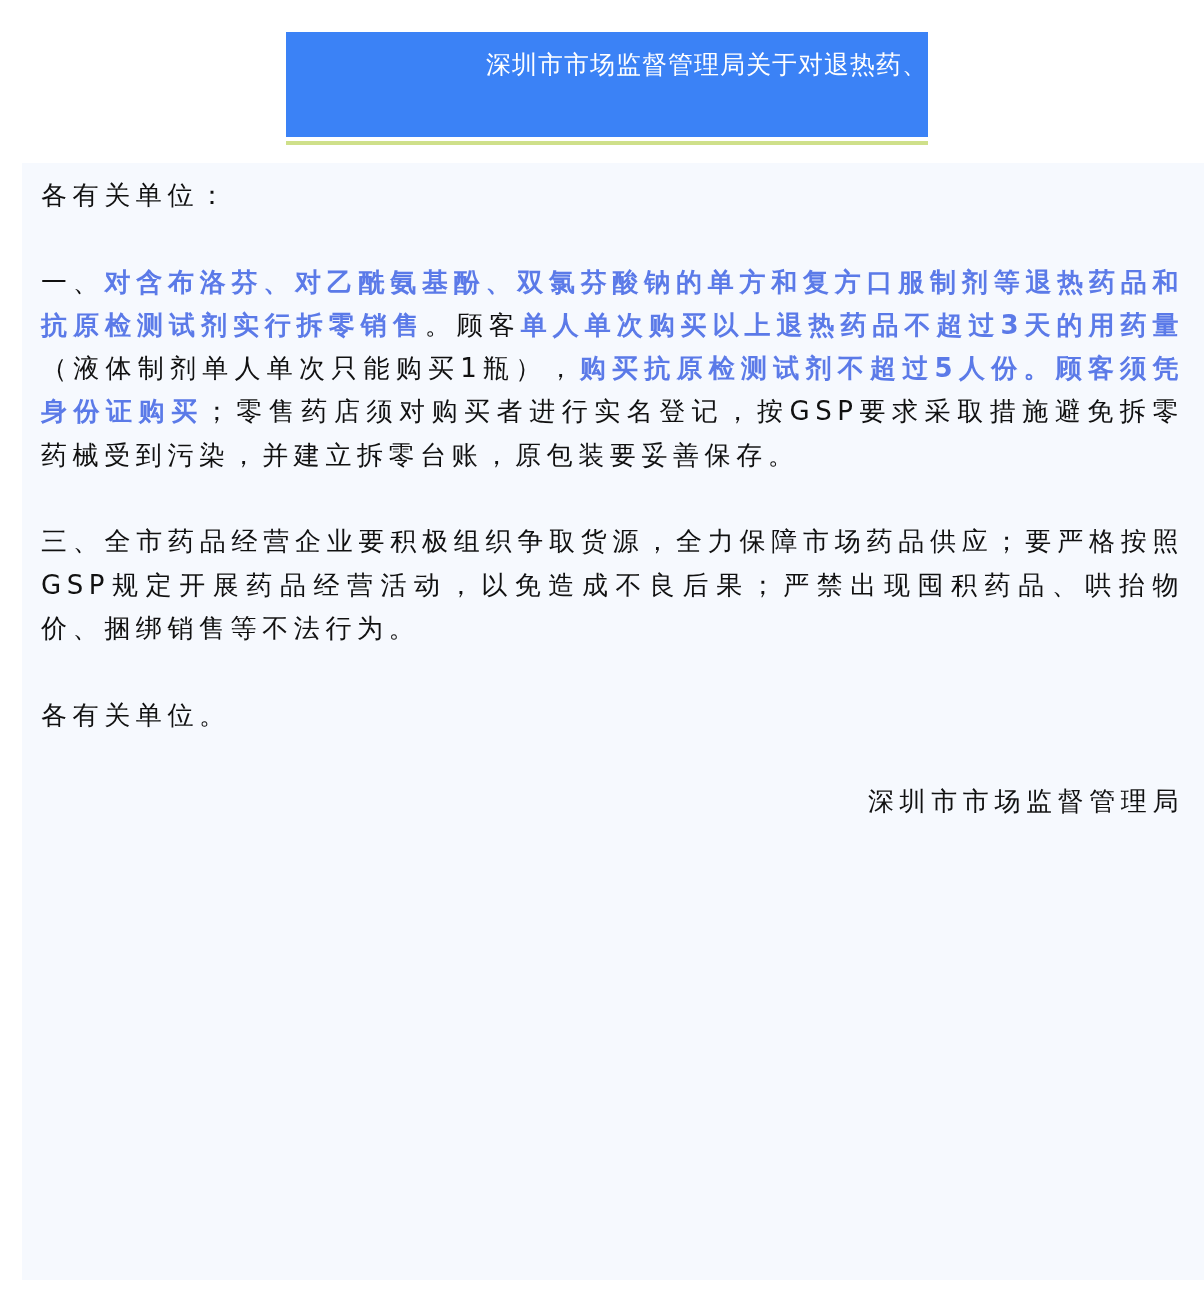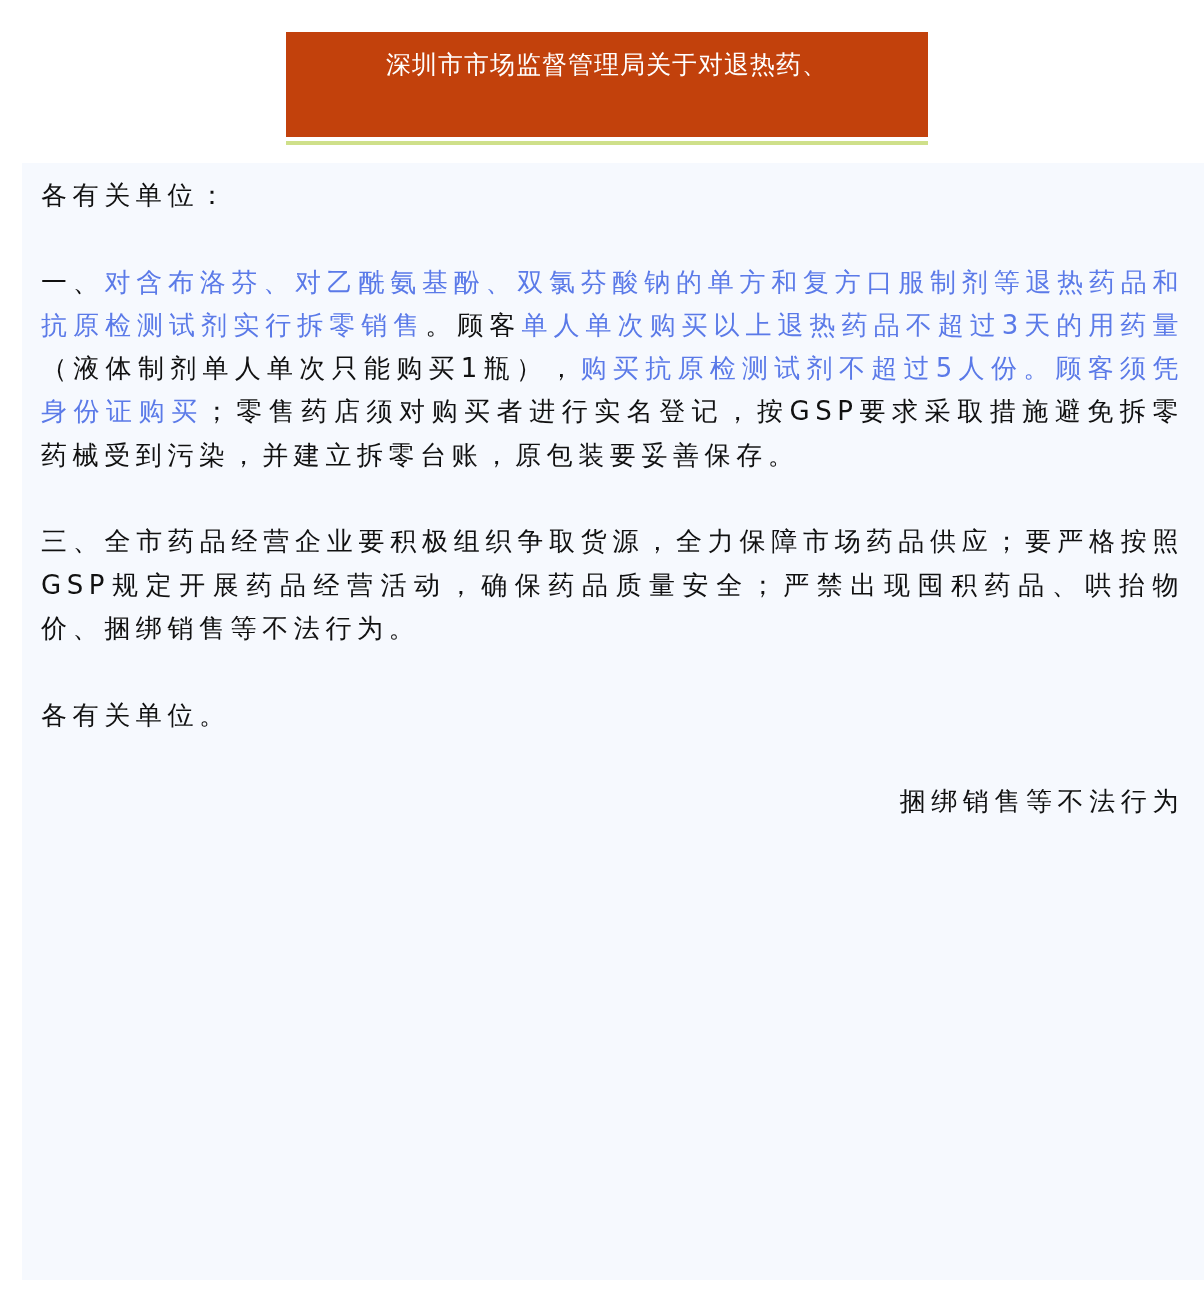--- a/index.html
+++ b/index.html
@@ -13,23 +13,23 @@
       position: relative;
       overflow: hidden;
       font-family: "DejaVu Sans", "Liberation Sans", sans-serif;
     }
     .header {
       position: absolute;
       left: 286px;
       top: 32px;
       width: 642px;
       height: 105px;
-      background: #c2410c;
+      background: #3b82f6;
       color: #ffffff;
-      text-align: center;
+      text-align: right;
       font-size: 25px;
       line-height: 38px;
       letter-spacing: 1px;
       box-sizing: border-box;
       padding-top: 14px;
     }
     .header-line {
       display: block;
       white-space: nowrap;
     }
@@ -54,21 +54,21 @@
       font-size: 26px;
       line-height: 43.3px;
       letter-spacing: 5.6px;
       text-align: justify;
     }
     .para {
       margin: 0 0 43.3px 0;
     }
     .hl {
       color: #5b7ae8;
-      font-weight: normal;
+      font-weight: bold;
     }
     .signature {
       text-align: right;
       margin-top: 43px;
       padding-right: 0;
     }
     .signature div {
       text-align: right;
     }
   </style>
@@ -80,20 +80,20 @@
 </div>
 <div class="header-underline"></div>
 
 <div class="content">
   <p class="para">各有关单位：</p>
 
 
   <p class="para"><span>一、</span><span class="hl">对含布洛芬、对乙酰氨基酚、双氯芬酸钠的单方和复方口服制剂等退热药品和抗原检测试剂实行拆零销售</span><span>。顾客</span><span class="hl">单人单次购买以上退热药品不超过3天的用药量</span><span>（液体制剂单人单次只能购买1瓶），</span><span class="hl">购买抗原检测试剂不超过5人份。顾客须凭身份证购买</span><span>；零售药店须对购买者进行实名登记，按GSP要求采取措施避免拆零药械受到污染，并建立拆零台账，原包装要妥善保存。</span></p>
 
 
-  <p class="para">三、全市药品经营企业要积极组织争取货源，全力保障市场药品供应；要严格按照GSP规定开展药品经营活动，确保药品质量安全；严禁出现囤积药品、哄抬物价、捆绑销售等不法行为。</p>
+  <p class="para">三、全市药品经营企业要积极组织争取货源，全力保障市场药品供应；要严格按照GSP规定开展药品经营活动，以免造成不良后果；严禁出现囤积药品、哄抬物价、捆绑销售等不法行为。</p>
 
   <p class="para">各有关单位。</p>
 
   <div class="signature">
-    <div>捆绑销售等不法行为</div>
+    <div>深圳市市场监督管理局</div>
   </div>
 </div>
 
 </body></html>

